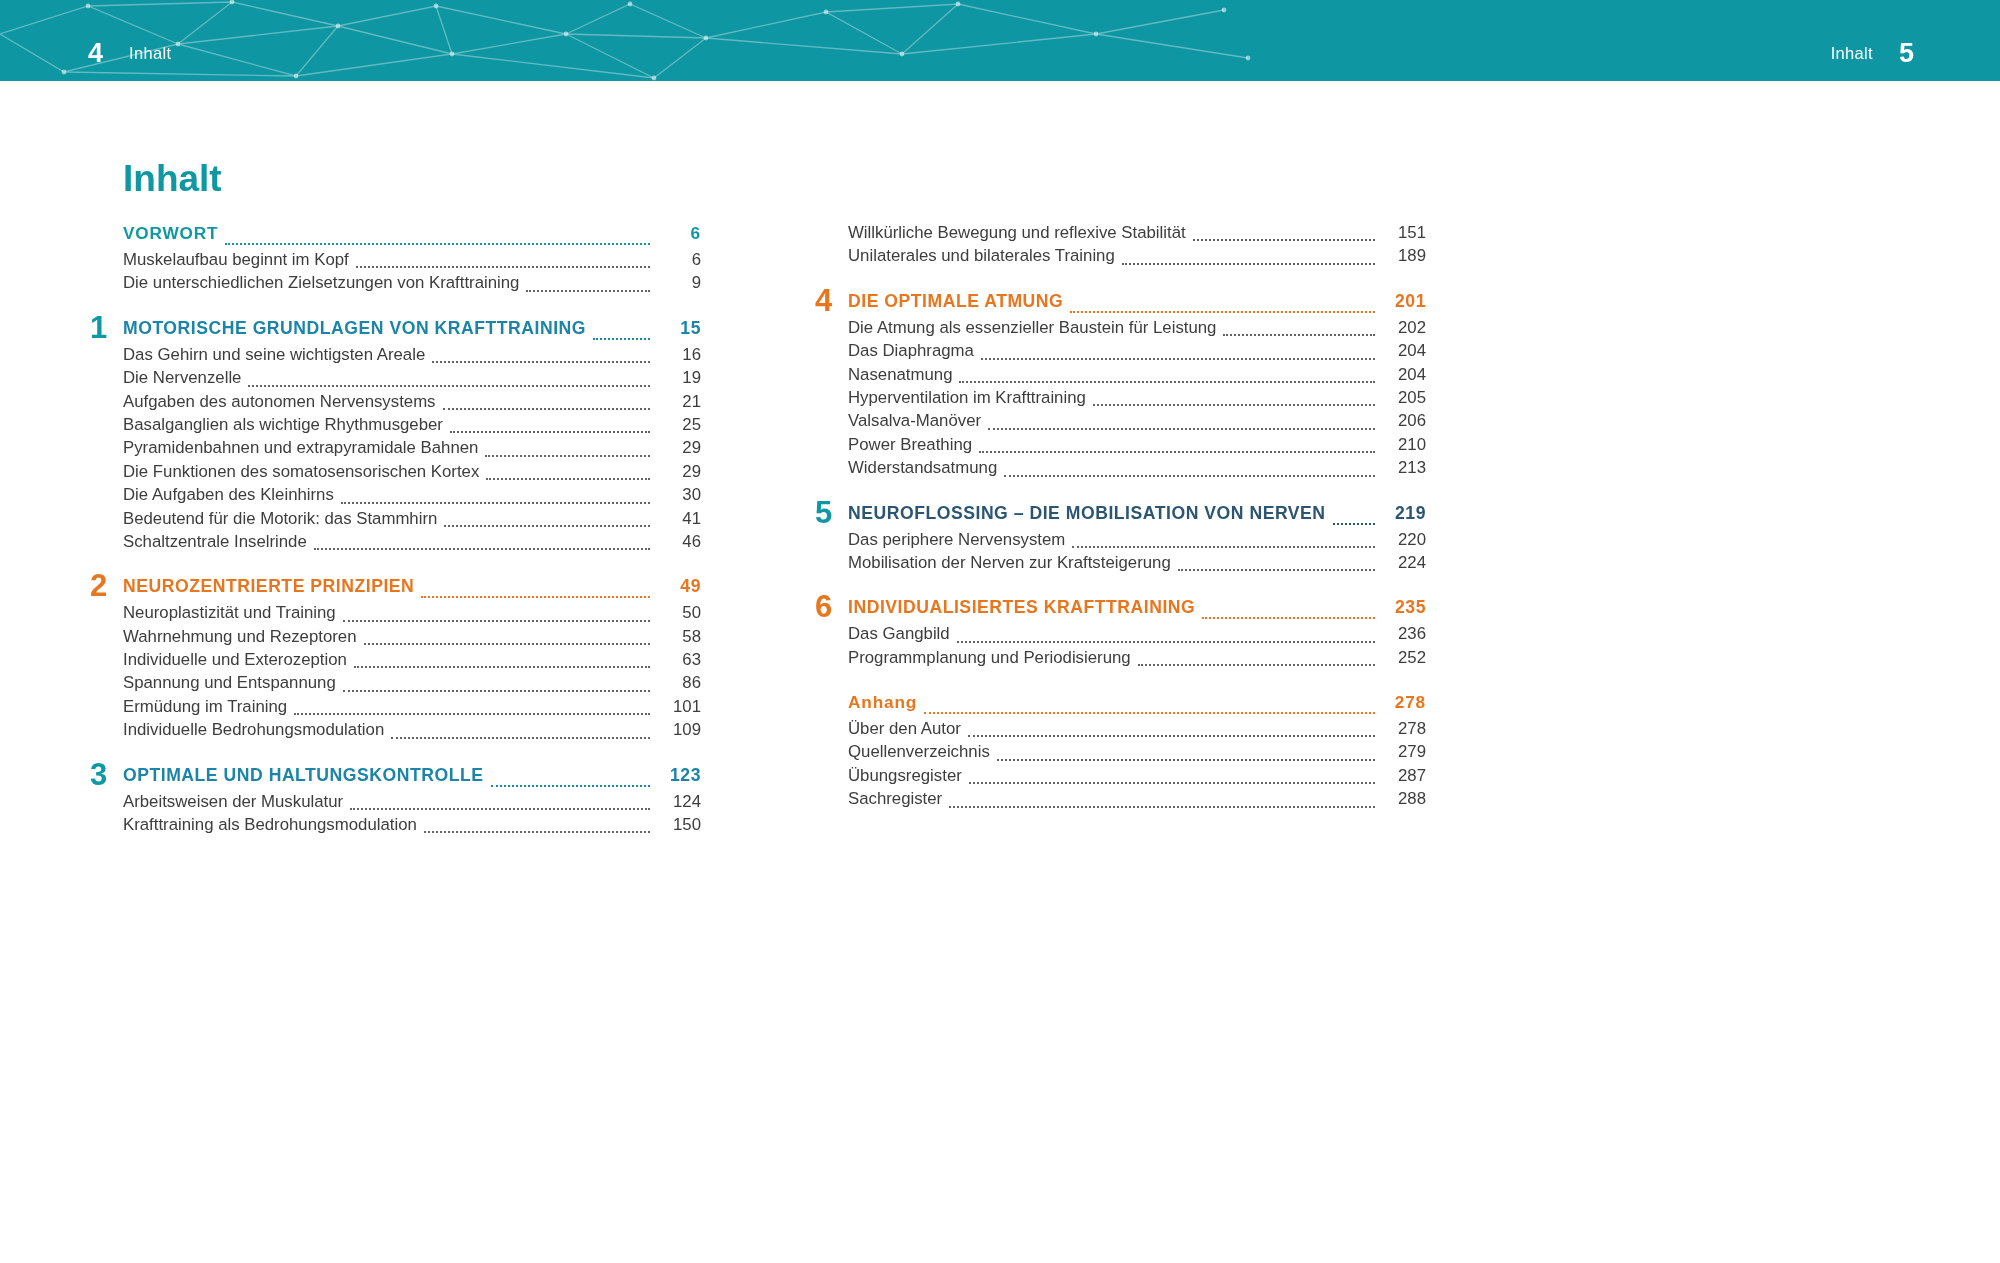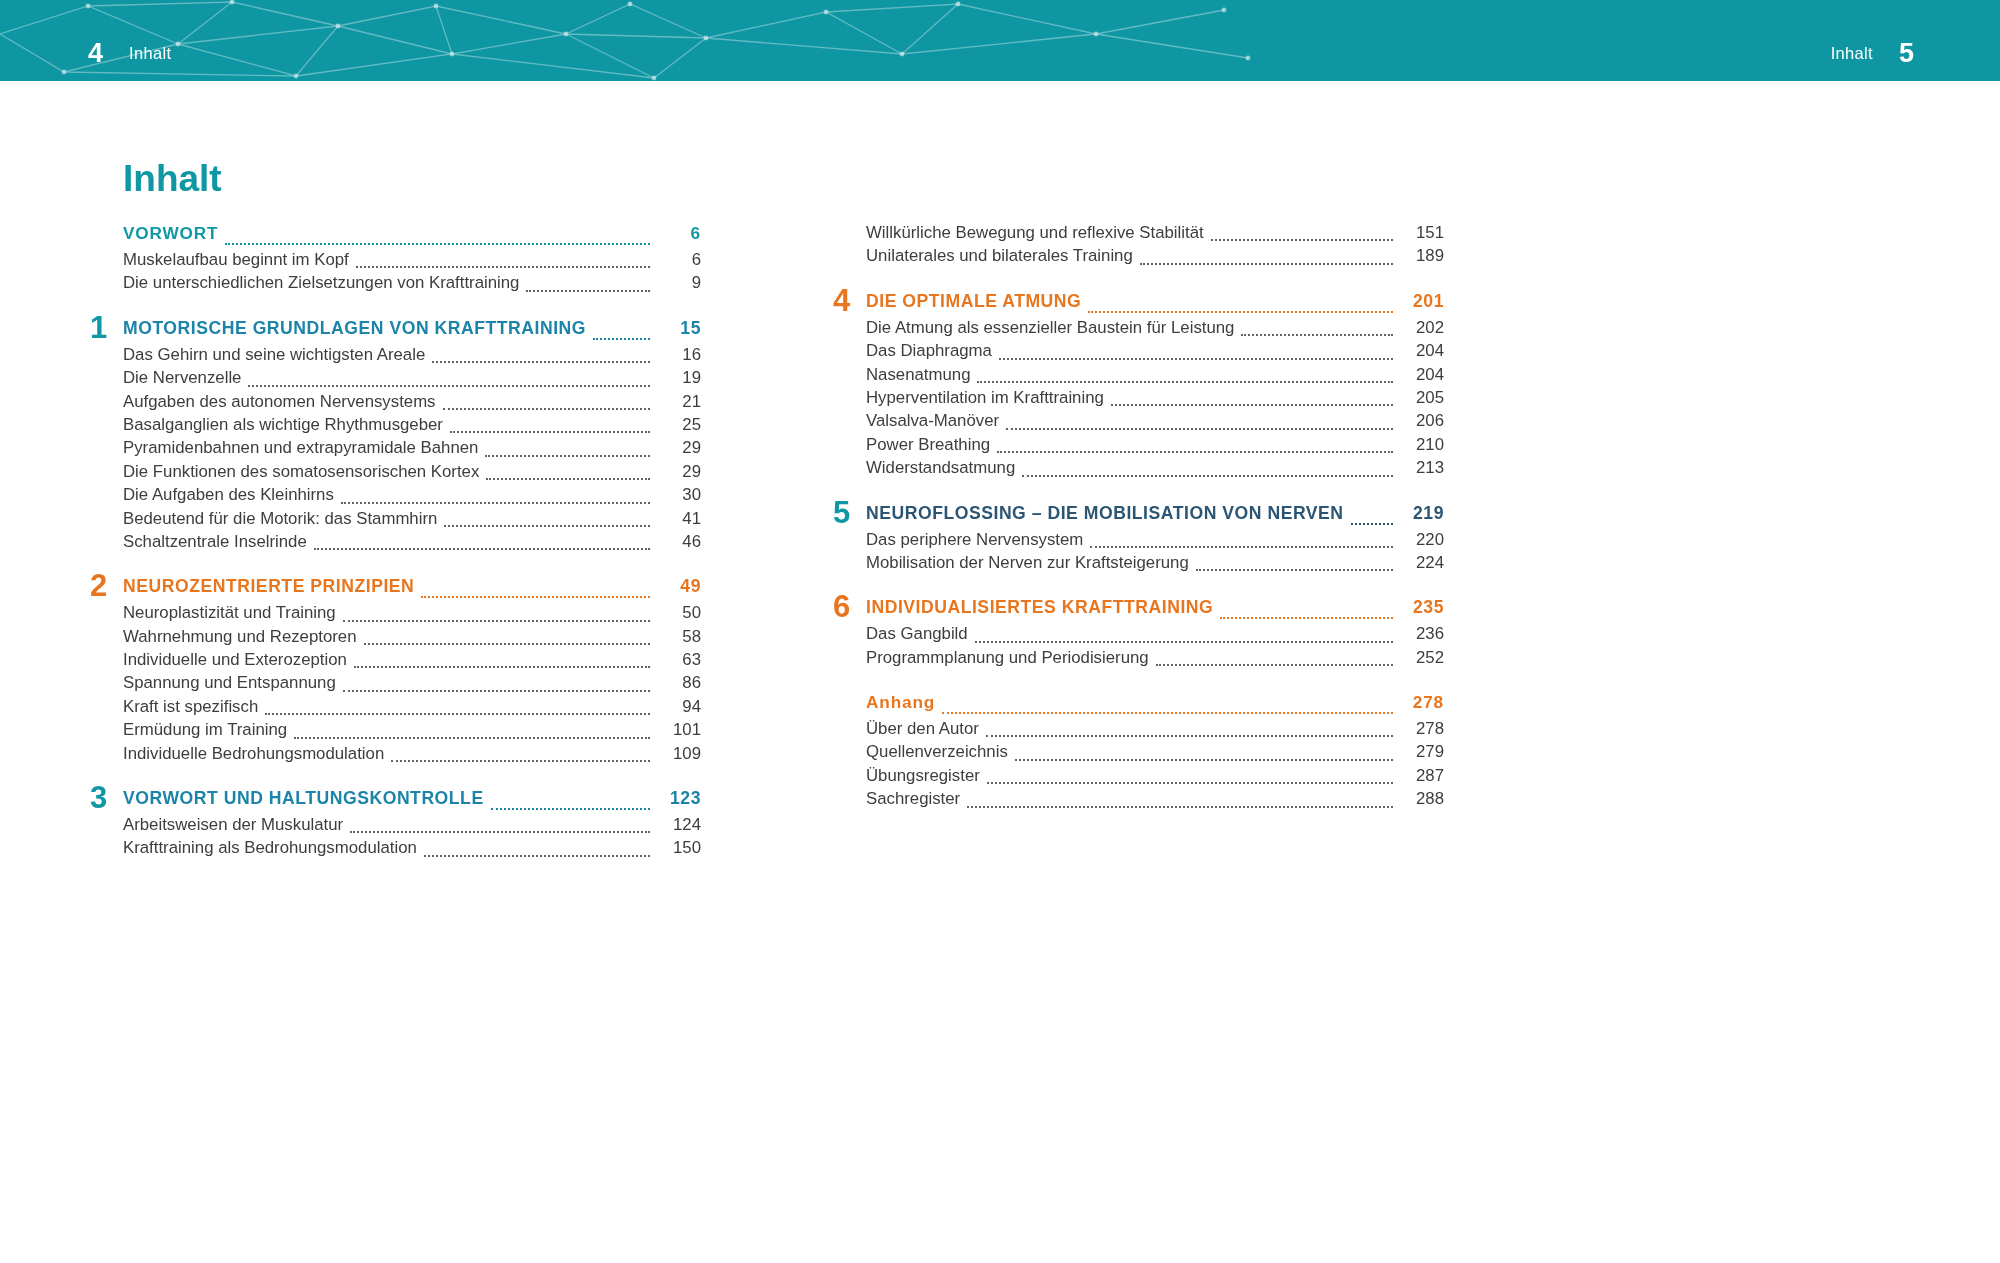--- a/index.html
+++ b/index.html
@@ -13,21 +13,21 @@
   .band-right { position:absolute; right:86px; top:0; height:100%; display:flex; align-items:center; padding-top:26px; gap:26px; color:#fff; z-index:2; }
   .band-num   { font-size:27px; font-weight:bold; }
   .band-label { font-size:16.5px; letter-spacing:.02em; }
 
   
   .title { position:absolute; left:123px; top:158px; font-size:37px; font-weight:bold; color:var(--teal,#0F98A4); }
 
   
   .toc-col { position:absolute; top:223px; width:578px; }
   #col-left  { left:123px; }
-  #col-right { left:866px; }
+  #col-right { left:848px; }
 
   .toc-row { position:relative; display:flex; align-items:baseline; height:23.4px; font-size:16.8px; color:var(--text,#3D3D3D); }
   .toc-row .label  { white-space:nowrap; }
   .toc-row .leader { flex:1 1 auto; min-width:10px; margin:0 5px 5px 7px; align-self:flex-end; border-bottom:2.4px dotted currentColor; opacity:.8; }
   .toc-row .page   { flex:0 0 46px; text-align:right; }
 
   .toc-row.chapter, .toc-row.section { font-weight:bold; margin-top:21px; height:27px; }
   .toc-row.chapter { font-size:17.6px; letter-spacing:.03em; }
   .toc-row.section { font-size:17.2px; letter-spacing:.05em; }
   .toc-row.chapter .leader, .toc-row.section .leader { border-bottom-width:2.6px; opacity:1; }
@@ -170,37 +170,32 @@
           <span class="label">Individuelle und Exterozeption</span>
           <span class="leader"></span>
           <span class="page">63</span>
         </div>
         <div class="toc-row item">
           <span class="label">Spannung und Entspannung</span>
           <span class="leader"></span>
           <span class="page">86</span>
         </div>
         <div class="toc-row item">
-          <span class="label">Kraft ist spezifisch</span>
-          <span class="leader"></span>
-          <span class="page">94</span>
-        </div>
-        <div class="toc-row item">
           <span class="label">Ermüdung im Training</span>
           <span class="leader"></span>
           <span class="page">101</span>
         </div>
         <div class="toc-row item">
           <span class="label">Individuelle Bedrohungsmodulation</span>
           <span class="leader"></span>
           <span class="page">109</span>
         </div>
         <div class="toc-row chapter c-blue">
           <span class="chap-num">3</span>
-          <span class="label">VORWORT UND HALTUNGSKONTROLLE</span>
+          <span class="label">OPTIMALE UND HALTUNGSKONTROLLE</span>
           <span class="leader"></span>
           <span class="page">123</span>
         </div>
         <div class="toc-row item">
           <span class="label">Arbeitsweisen der Muskulatur</span>
           <span class="leader"></span>
           <span class="page">124</span>
         </div>
         <div class="toc-row item">
           <span class="label">Krafttraining als Bedrohungsmodulation</span>

